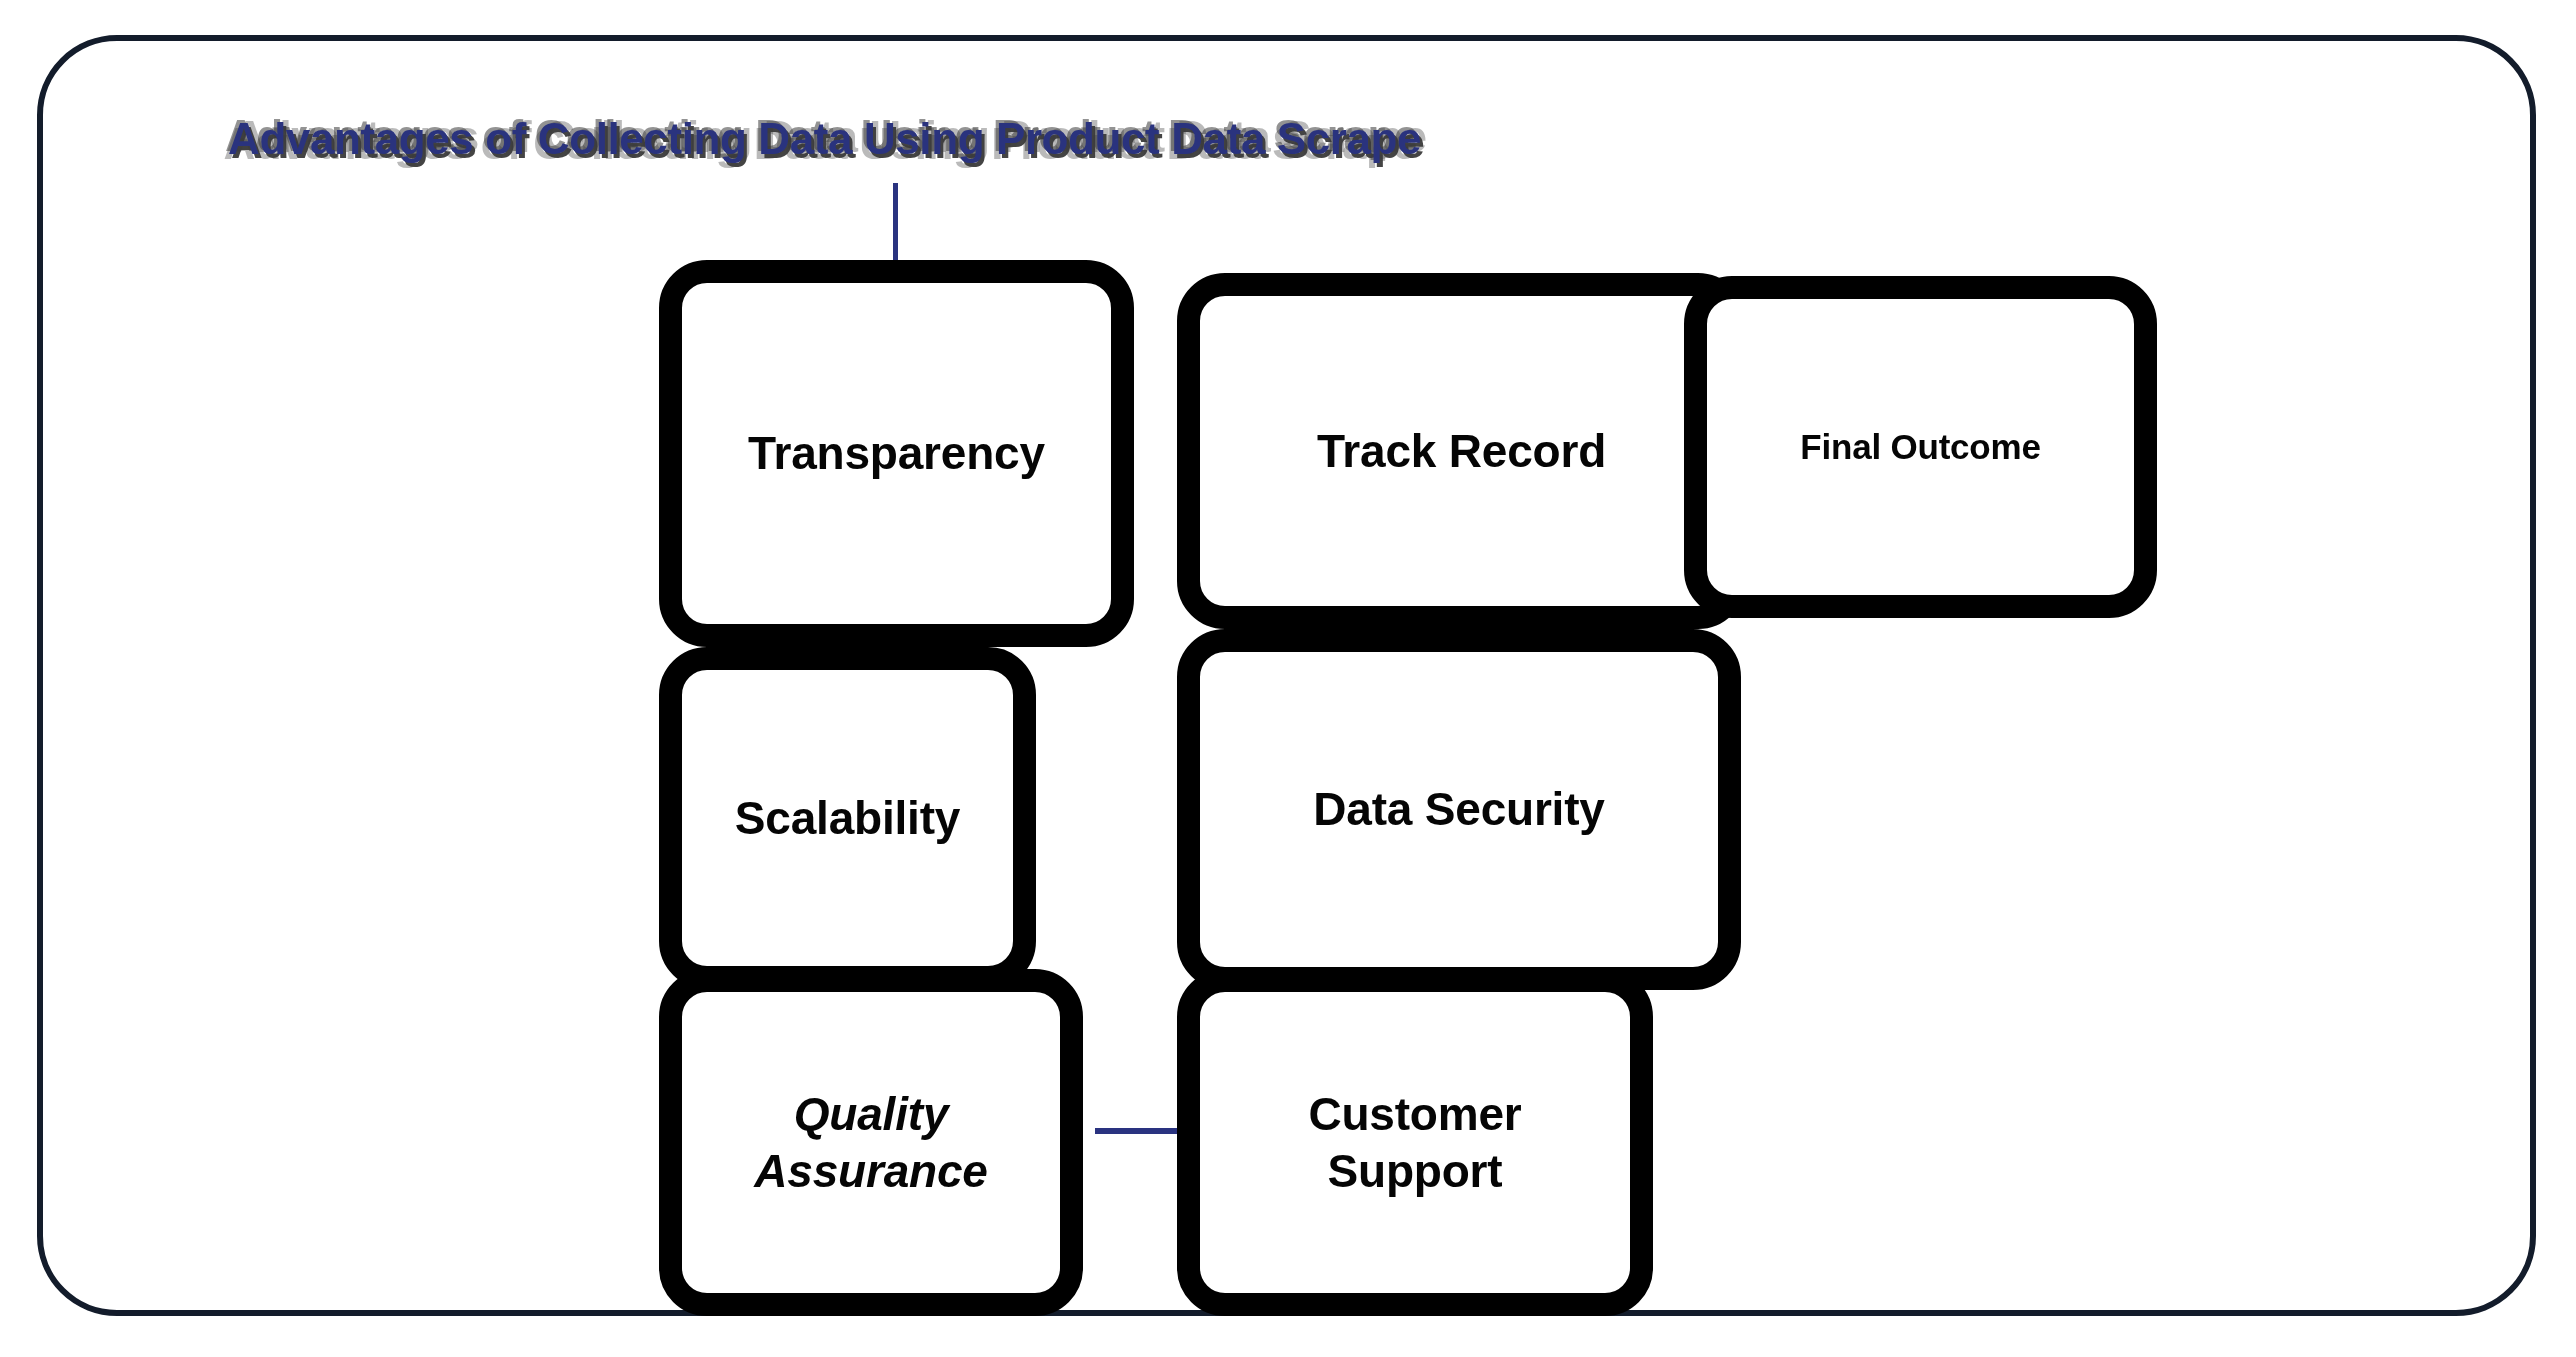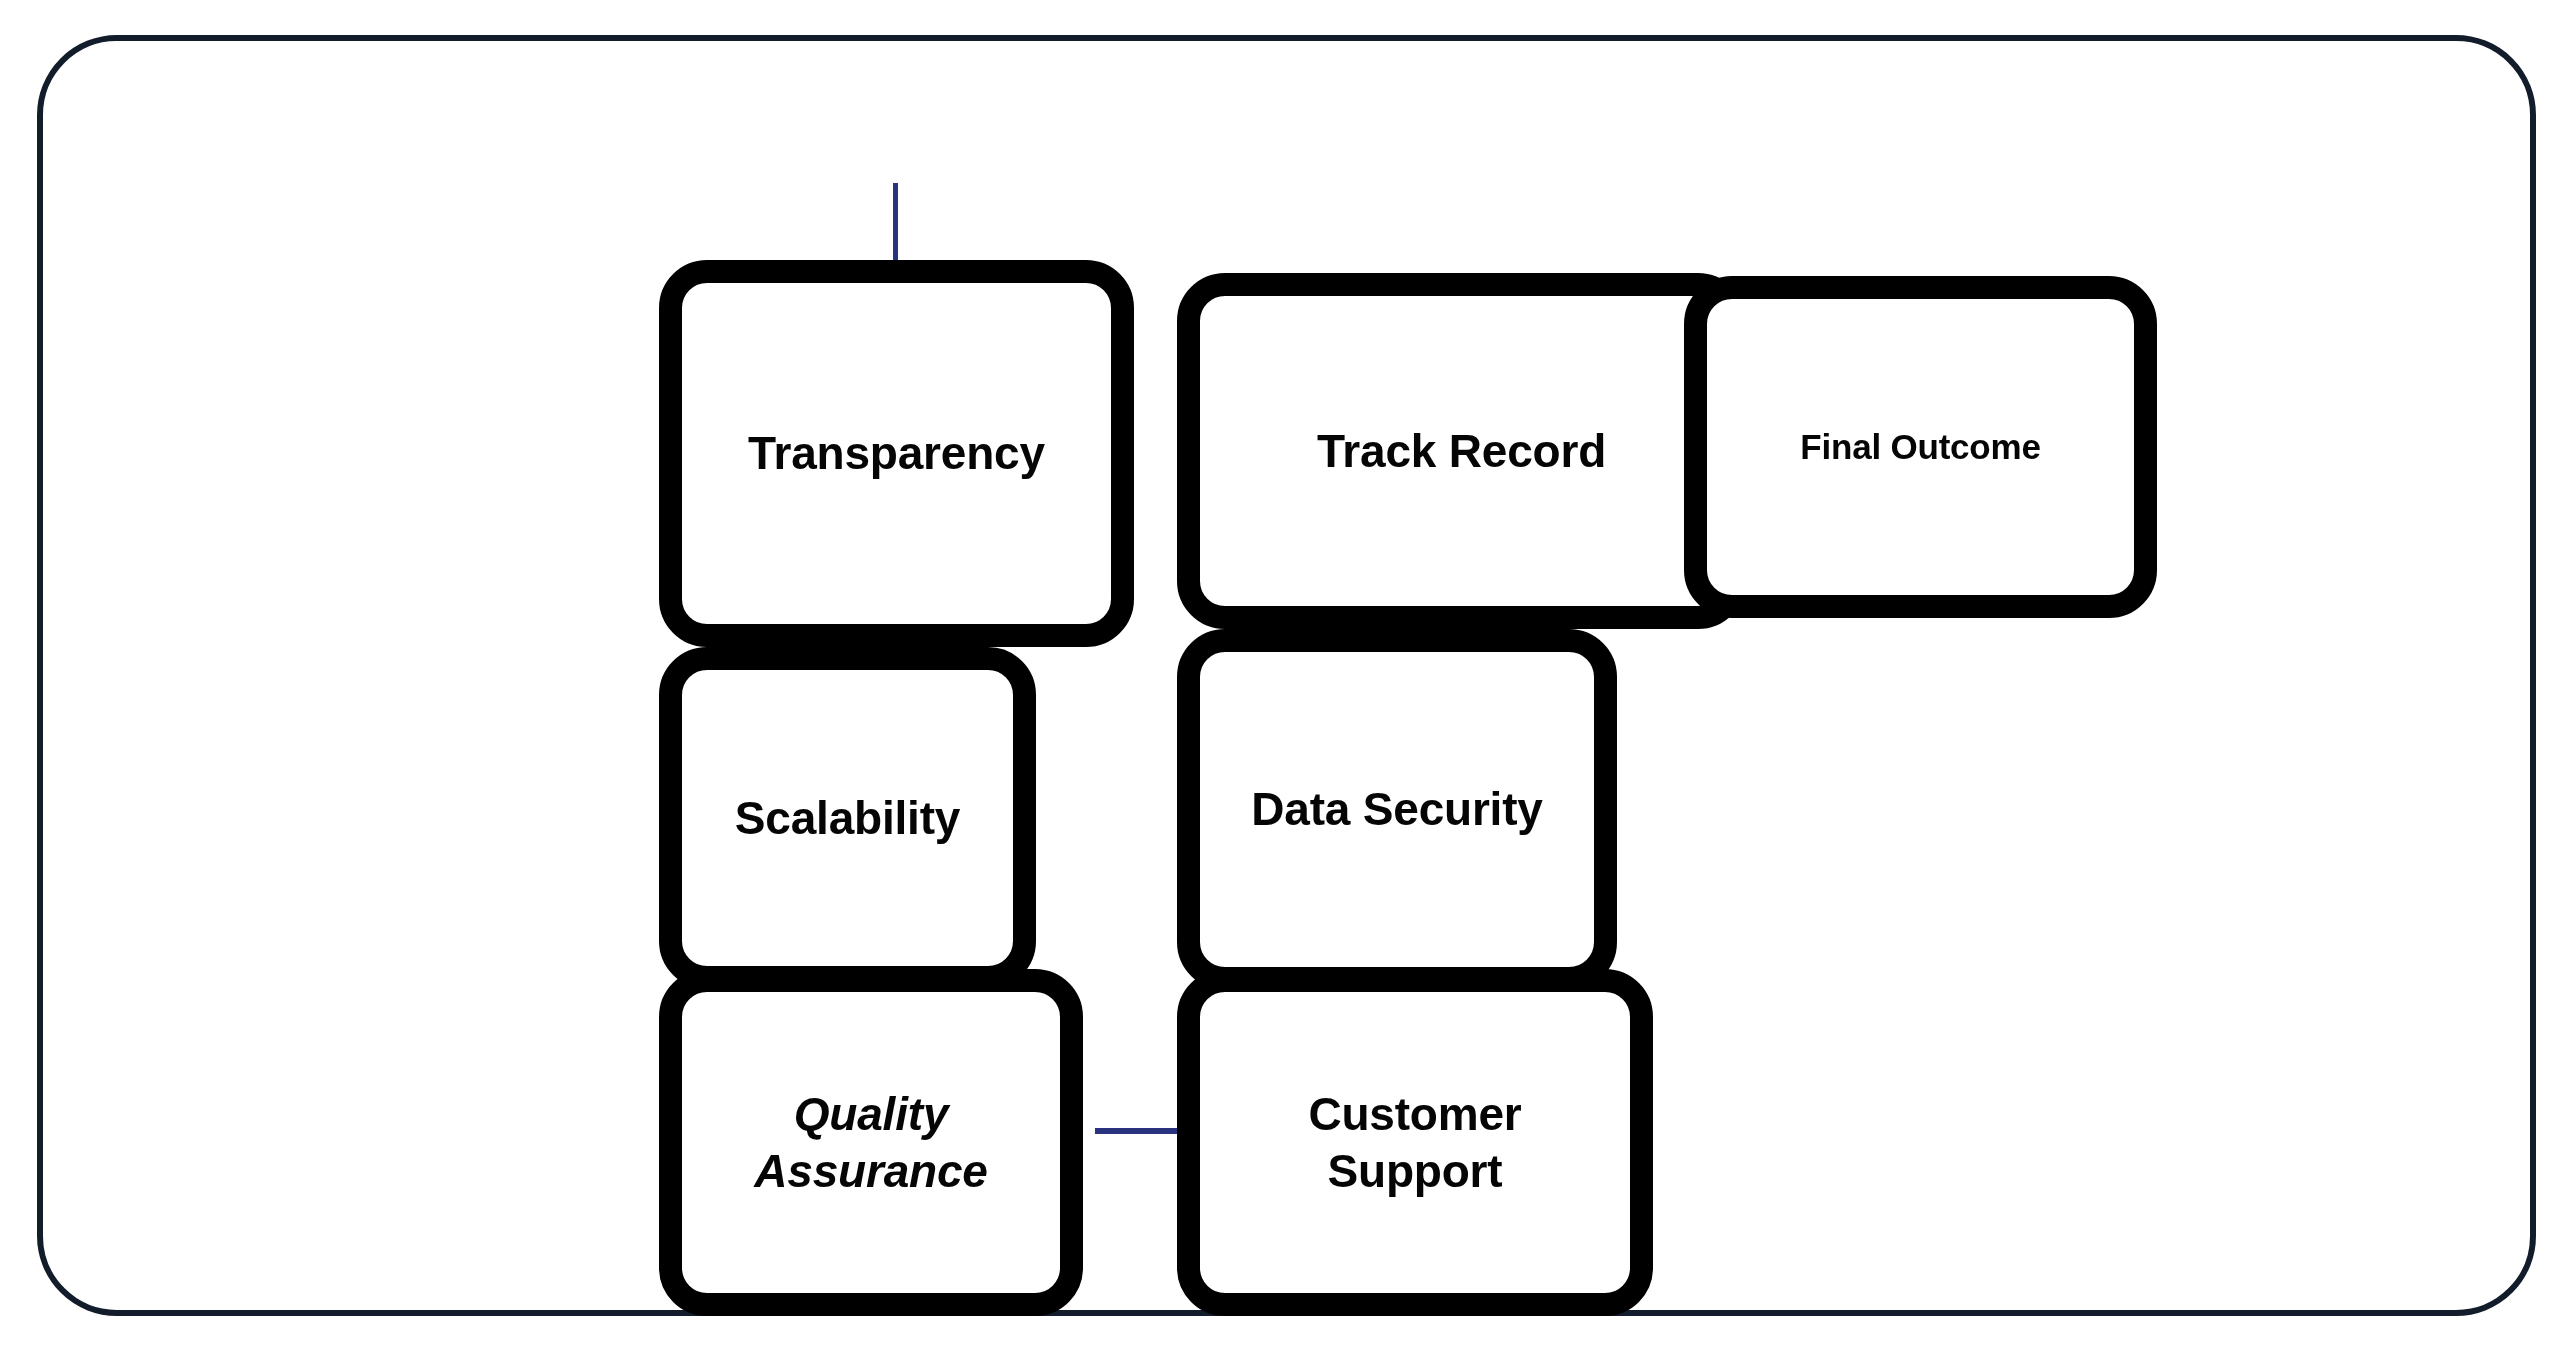--- a/index.html
+++ b/index.html
@@ -81,38 +81,39 @@
     letter-spacing: -0.2px;
     z-index: 4;
   }
   .node-final .node-label { font-size: 35px; }
 
   
   #node-transparency   { left: 659px;  top: 260px;  width: 475px;  height: 387px; }
   #node-scalability    { left: 659px;  top: 647px;  width: 377px;  height: 342px; }
   #node-quality        { left: 659px;  top: 969px; width: 424px;  height: 347px; font-style: italic; }
   #node-track-record   { left: 1177px; top: 273px;  width: 569px;  height: 356px; }
-  #node-data-security  { left: 1177px; top: 629px;  width: 440px;  height: 361px; }
+  #node-data-security  { left: 1177px; top: 629px;  width: 564px;  height: 361px; }
   #node-customer       { left: 1177px; top: 969px; width: 476px;  height: 347px; align-items: center; }
   #node-final-outcome  { left: 1684px; top: 276px;  width: 473px;  height: 342px; }
 
   
   #conn-title-down      { left: 893px; top: 183px;  height: 146px; }
   #conn-col1-r1-r2      { left: 893px; top: 185px;  height: 940px; }
   #conn-col2-r1-r2      { left: 1432px; top: 293px;  height: 848px; }
   #conn-track-final     { left: 1617px; top: 425px;  width: 105px; }
   #conn-quality-support { left: 1095px; top: 1128px; width: 122px; }
 </style>
 </head>
 <body>
 
 <div id="canvas">
 
   <div class="outer-frame"></div>
 
+  <div class="diagram-title">Advantages of Collecting Data Using Product Data Scrape</div>
 
   <div class="connector v" id="conn-title-down"></div>
   <div class="connector v" id="conn-col1-r1-r2"></div>
   <div class="connector v" id="conn-col2-r1-r2"></div>
   <div class="connector h" id="conn-track-final"></div>
   <div class="connector h" id="conn-quality-support"></div>
 
   <div class="node" id="node-transparency">
     <span class="node-label">Transparency</span>
   </div>

